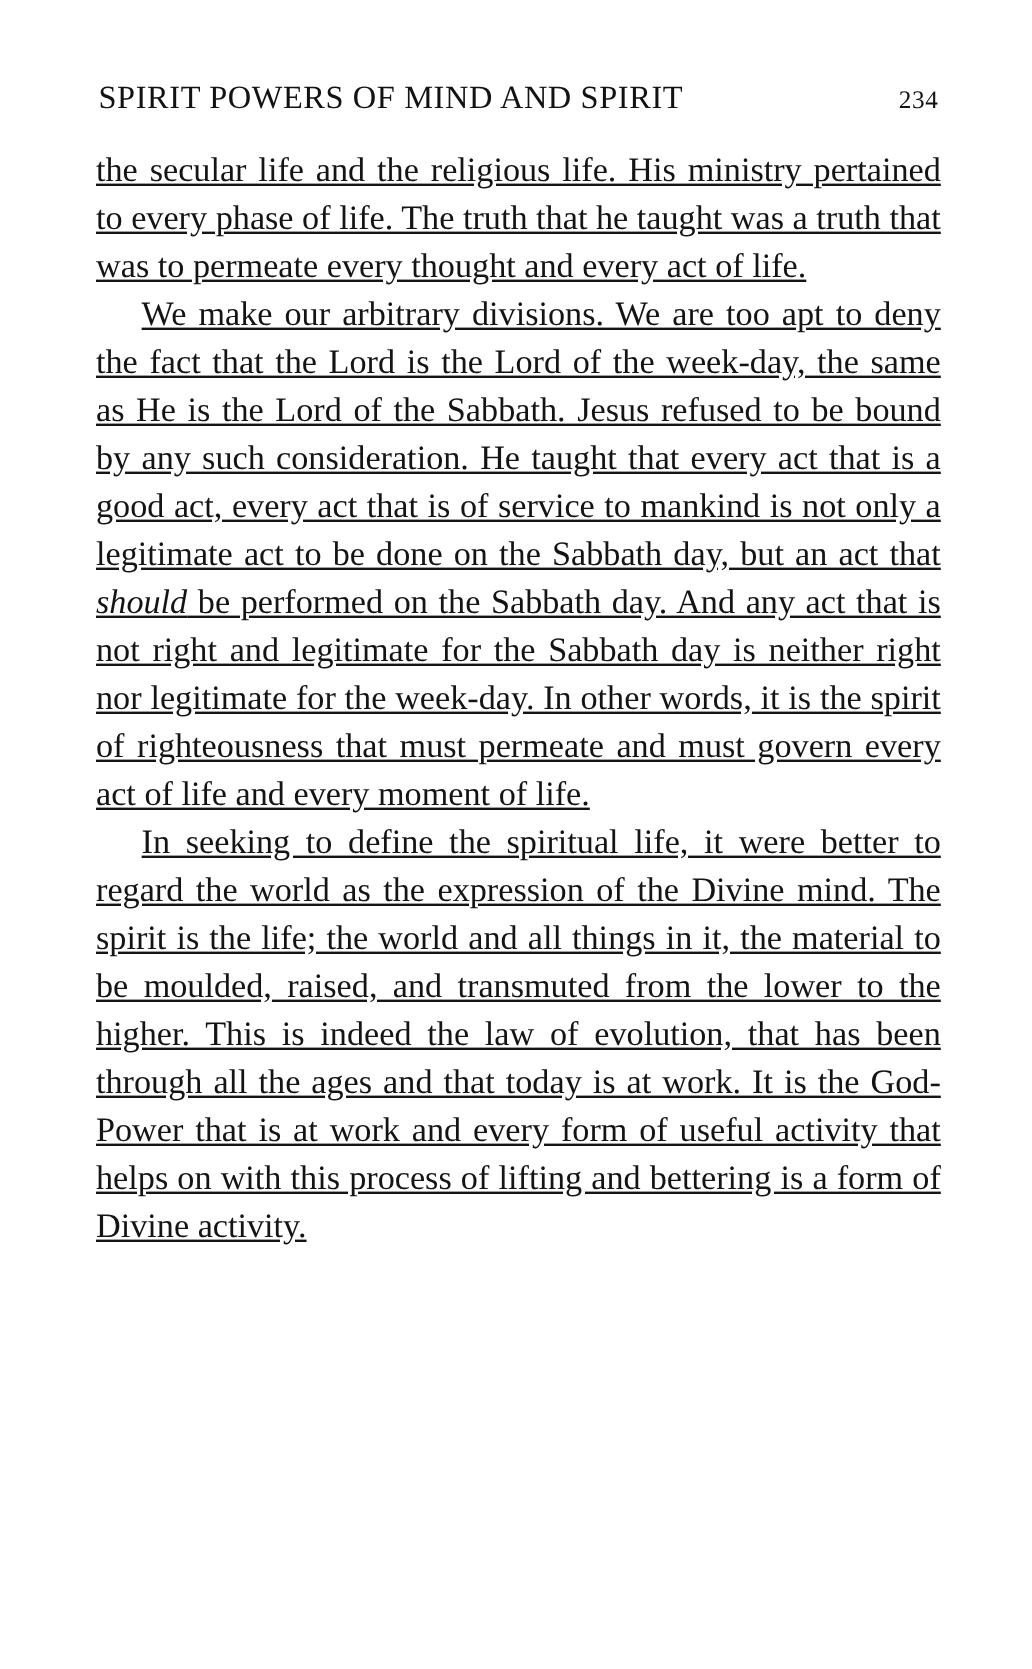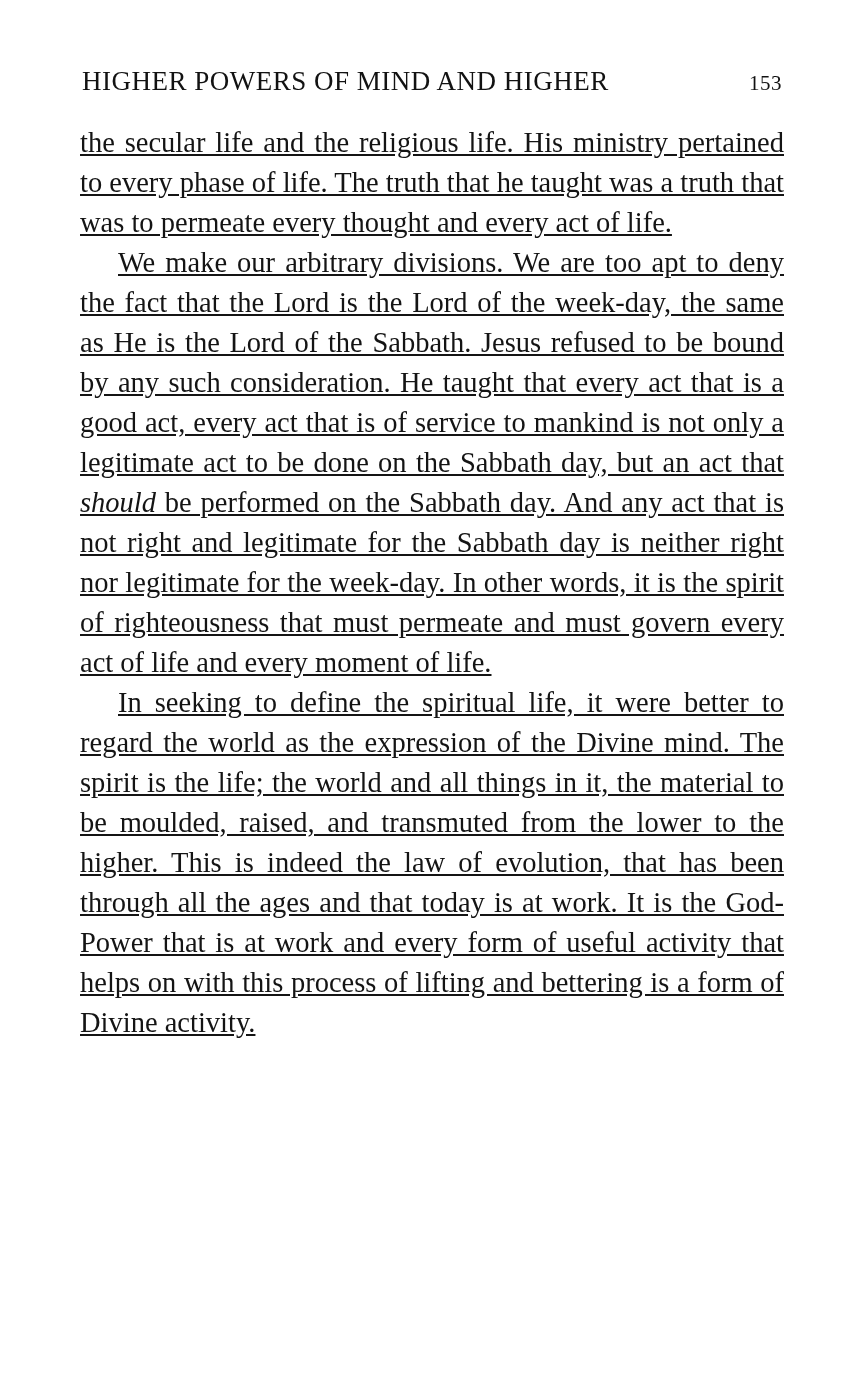--- a/index.html
+++ b/index.html
@@ -70,22 +70,22 @@
   .body-text em {
     font-style: italic;
   }
 </style>
 </head>
 <body>
 
 <div class="page">
 
   <div class="running-head">
-    <span class="title">HIGHER POWERS OF MIND AND HIGHER</span>
-    <span class="folio">153</span>
+    <span class="title">SPIRIT POWERS OF MIND AND SPIRIT</span>
+    <span class="folio">234</span>
   </div>
 
   <div class="body-text">
 
     <p>
       <span>the secular life and the religious life. His ministry pertained to every phase of life. The truth that he taught was a truth that was to permeate every thought and every act of life.</span>
     </p>
 
     <p class="indent">
       <span>We make our arbitrary divisions. We are too apt to deny the fact that the Lord is the Lord of the week-day, the same as He is the Lord of the Sabbath. Jesus refused to be bound by any such consideration. He taught that every act that is a good act, every act that is of service to mankind is not only a legitimate act to be done on the Sabbath day, but an act that </span><em>should</em><span> be performed on the Sabbath day. And any act that is not right and legitimate for the Sabbath day is neither right nor legitimate for the week-day. In other words, it is the spirit of righteousness that must permeate and must govern every act of life and every moment of life.</span>

